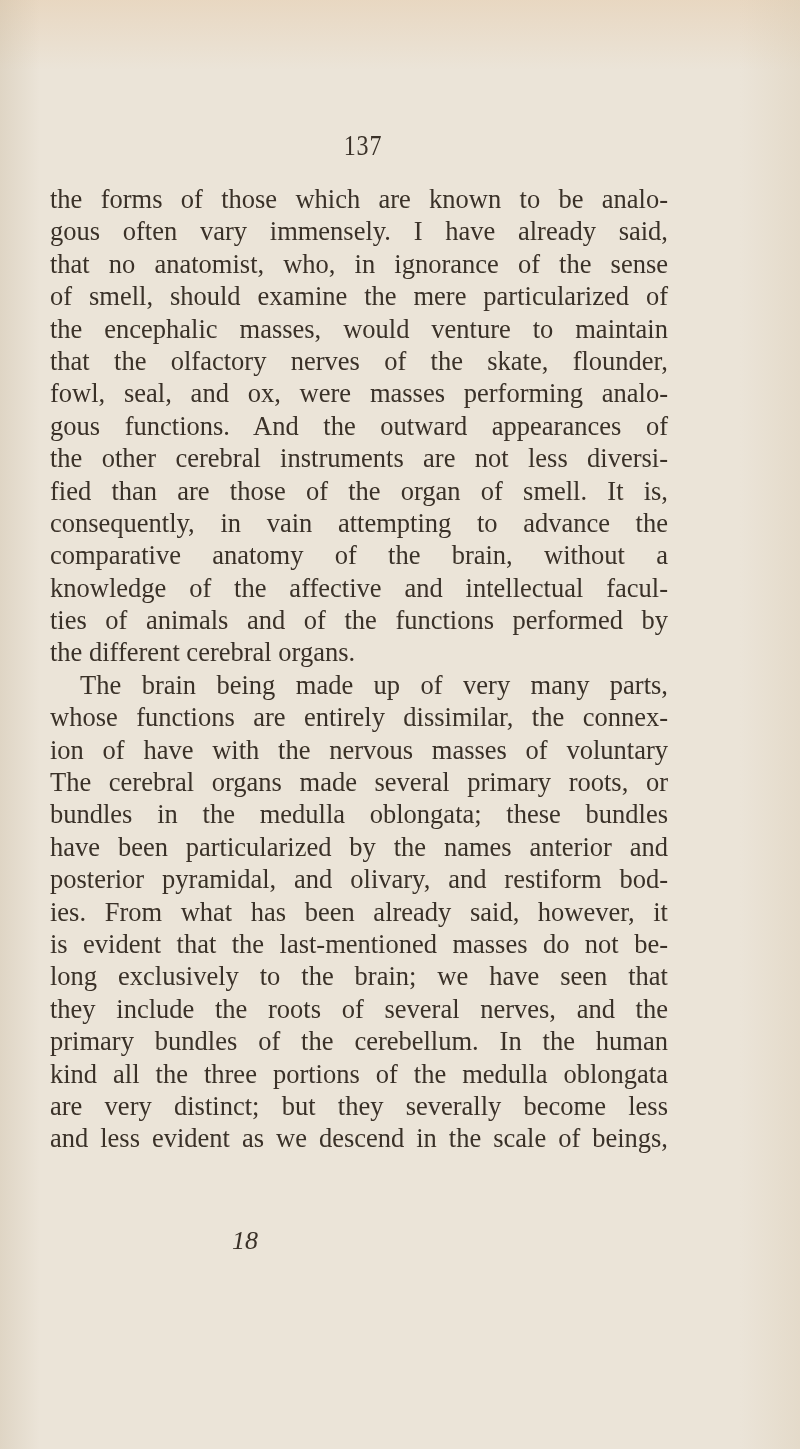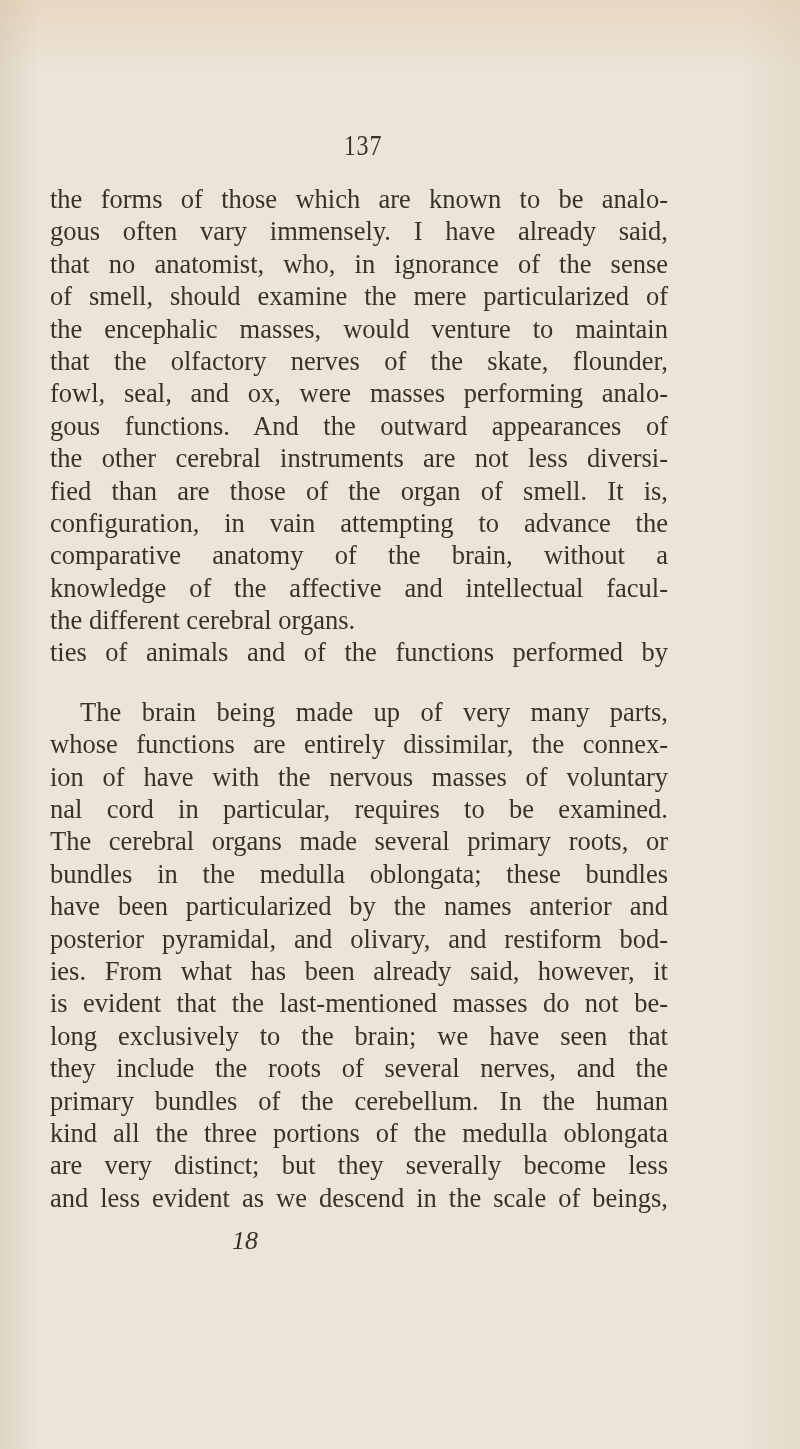--- a/index.html
+++ b/index.html
@@ -52,21 +52,20 @@
       white-space: nowrap;
       text-align: justify;
       text-align-last: justify;
       overflow: visible;
     }
     .line.last {
       text-align-last: left;
     }
     .line.indent {
       padding-left: 30px;
-      margin-top: 27px;
     }
     .signature {
       position: absolute;
       top: 1226px;
       left: 232px;
       font-size: 26px;
       color: #3a3128;
       font-style: italic;
     }
   </style>
@@ -82,32 +81,31 @@
       <span class="line">the forms of those which are known to be analo-</span>
       <span class="line">gous often vary immensely. I have already said,</span>
       <span class="line">that no anatomist, who, in ignorance of the sense</span>
       <span class="line">of smell, should examine the mere particularized of</span>
       <span class="line">the encephalic masses, would venture to maintain</span>
       <span class="line">that the olfactory nerves of the skate, flounder,</span>
       <span class="line">fowl, seal, and ox, were masses performing analo-</span>
       <span class="line">gous functions. And the outward appearances of</span>
       <span class="line">the other cerebral instruments are not less diversi-</span>
       <span class="line">fied than are those of the organ of smell. It is,</span>
-      <span class="line">configuration, in vain attempting to advance the</span>
+      <span class="line">consequently, in vain attempting to advance the</span>
       <span class="line">comparative anatomy of the brain, without a</span>
       <span class="line">knowledge of the affective and intellectual facul-</span>
+      <span class="line">ties of animals and of the functions performed by</span>
       <span class="line last">the different cerebral organs.</span>
-      <span class="line">ties of animals and of the functions performed by</span>
     </div>
 
     <div>
       <span class="line indent">The brain being made up of very many parts,</span>
       <span class="line">whose functions are entirely dissimilar, the connex-</span>
       <span class="line">ion of have with the nervous masses of voluntary</span>
-      <span class="line">nal cord in particular, requires to be examined.</span>
       <span class="line">The cerebral organs made several primary roots, or</span>
       <span class="line">bundles in the medulla oblongata; these bundles</span>
       <span class="line">have been particularized by the names anterior and</span>
       <span class="line">posterior pyramidal, and olivary, and restiform bod-</span>
       <span class="line">ies. From what has been already said, however, it</span>
       <span class="line">is evident that the last-mentioned masses do not be-</span>
       <span class="line">long exclusively to the brain; we have seen that</span>
       <span class="line">they include the roots of several nerves, and the</span>
       <span class="line">primary bundles of the cerebellum. In the human</span>
       <span class="line">kind all the three portions of the medulla oblongata</span>

